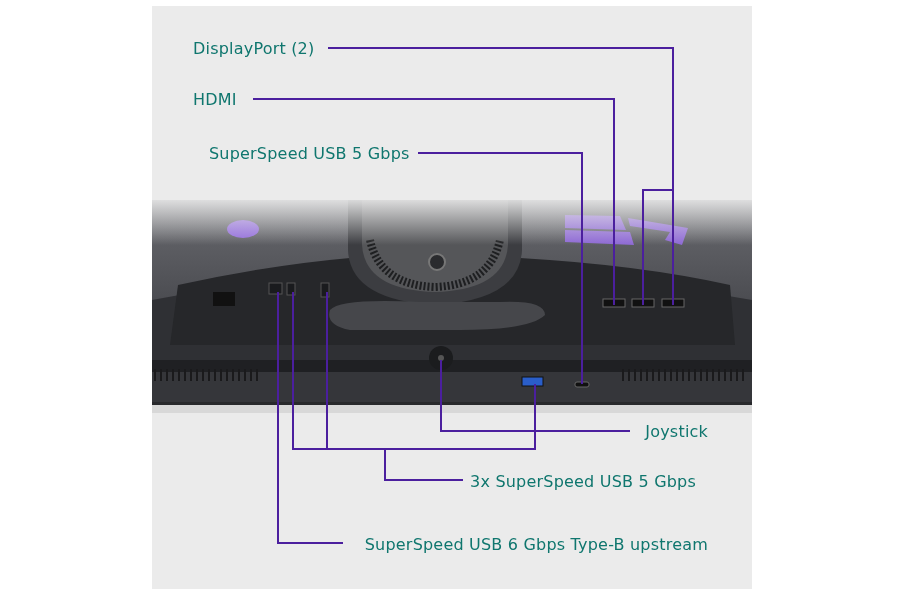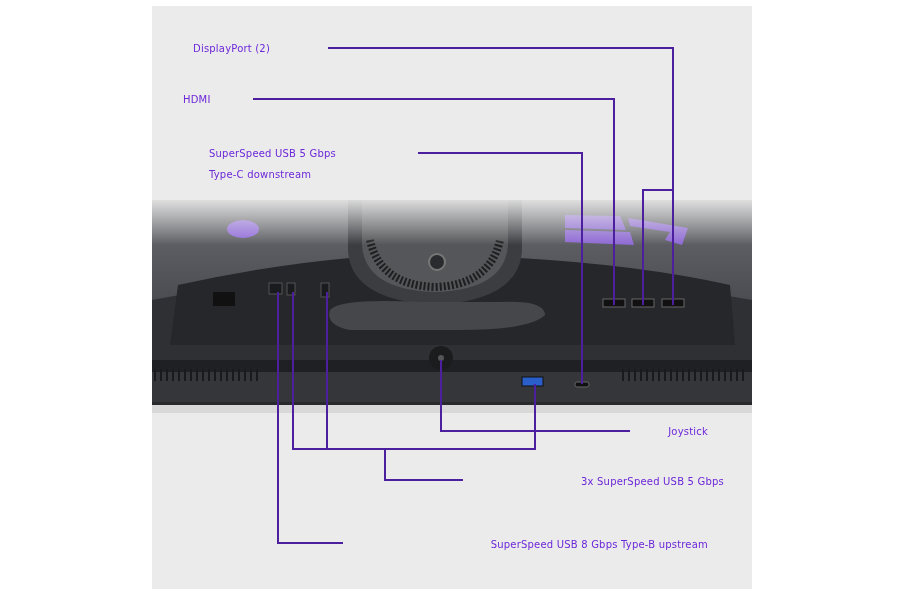--- a/index.html
+++ b/index.html
@@ -1,18 +1,18 @@
 <!DOCTYPE html>
 <html><head>
 <meta charset="utf-8">
 <style>
   html,body{margin:0;padding:0;background:#fff;}
   body{width:900px;height:600px;position:relative;overflow:hidden;font-family:"DejaVu Sans","Liberation Sans",sans-serif;}
   .panel{position:absolute;left:152px;top:6px;width:600px;height:583px;background:#ebebeb;overflow:hidden;}
-  .label{position:absolute;color:#6d28d9;font-size:10px;line-height:21px;letter-spacing:0.2px;white-space:nowrap;}
+  .label{position:absolute;color:#0f766e;font-size:16px;line-height:21px;letter-spacing:0.2px;white-space:nowrap;}
   .label.right{text-align:center;}
   svg{position:absolute;left:0;top:0;}
 </style>
 </head>
 <body>
 
 <div class="panel">
   <svg width="600" height="583" viewBox="152 6 600 583">
     <defs>
       <linearGradient id="fadeTop" x1="0" y1="0" x2="0" y2="1">
@@ -115,23 +115,22 @@
       <polyline points="418,153 582,153 582,384"></polyline>
       <polyline points="441,360 441,431 630,431"></polyline>
       <polyline points="293,292 293,449 535,449 535,384"></polyline>
       <polyline points="327,292 327,449"></polyline>
       <polyline points="385,449 385,480 463,480"></polyline>
       <polyline points="278,292 278,543 343,543"></polyline>
     </g>
   </svg>
 
   <div class="label" style="left:41px;top:32px;">DisplayPort (2)</div>
-  <div class="label" style="left:31px;top:83px;">HDMI</div>
+  <div class="label" style="left:41px;top:83px;">HDMI</div>
   <div class="label" style="left:41px;top:137px;margin-left:16px;">
     <div>SuperSpeed USB 5 Gbps</div>
-    <div>Type-C downstream</div>
   </div>
   <div class="label right" style="right:44px;top:415px;">Joystick</div>
-  <div class="label right" style="right:28px;top:465px;">
+  <div class="label right" style="right:56px;top:465px;">
     <div>3x SuperSpeed USB 5 Gbps</div>
   </div>
-  <div class="label right" style="right:44px;top:528px;">SuperSpeed USB 8 Gbps Type-B upstream</div>
+  <div class="label right" style="right:44px;top:528px;">SuperSpeed USB 6 Gbps Type-B upstream</div>
 </div>
 
 </body></html>

